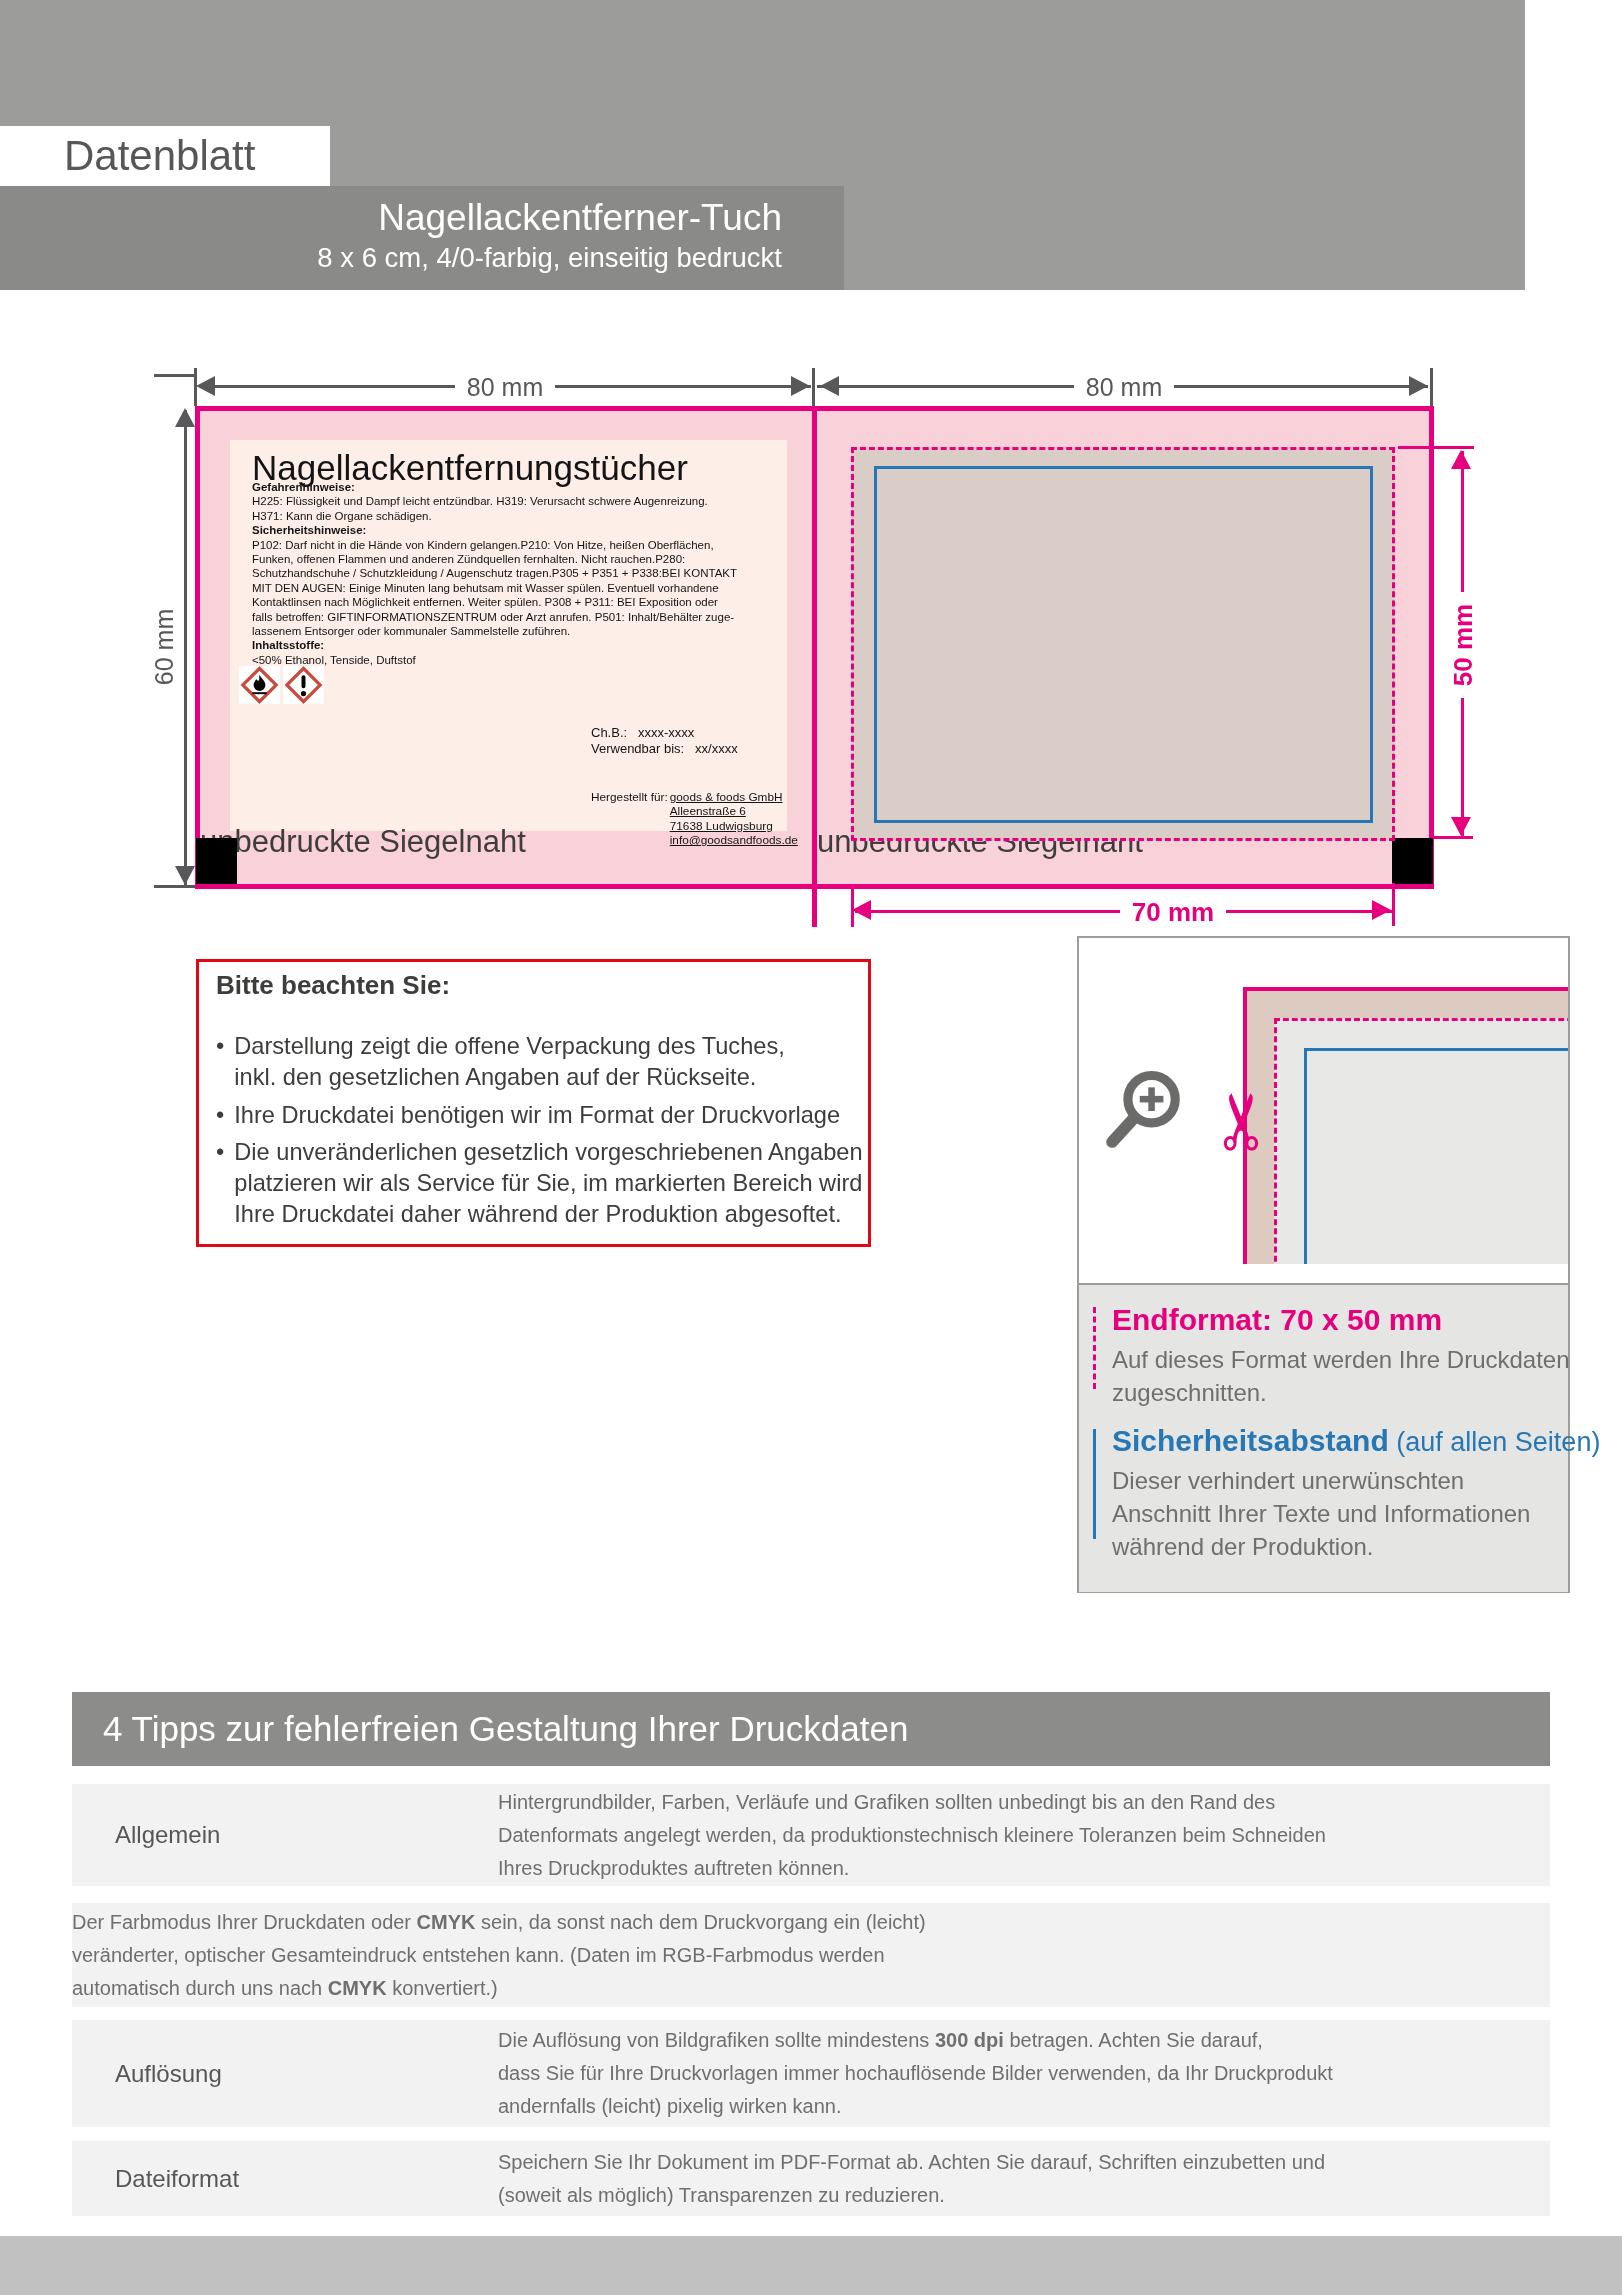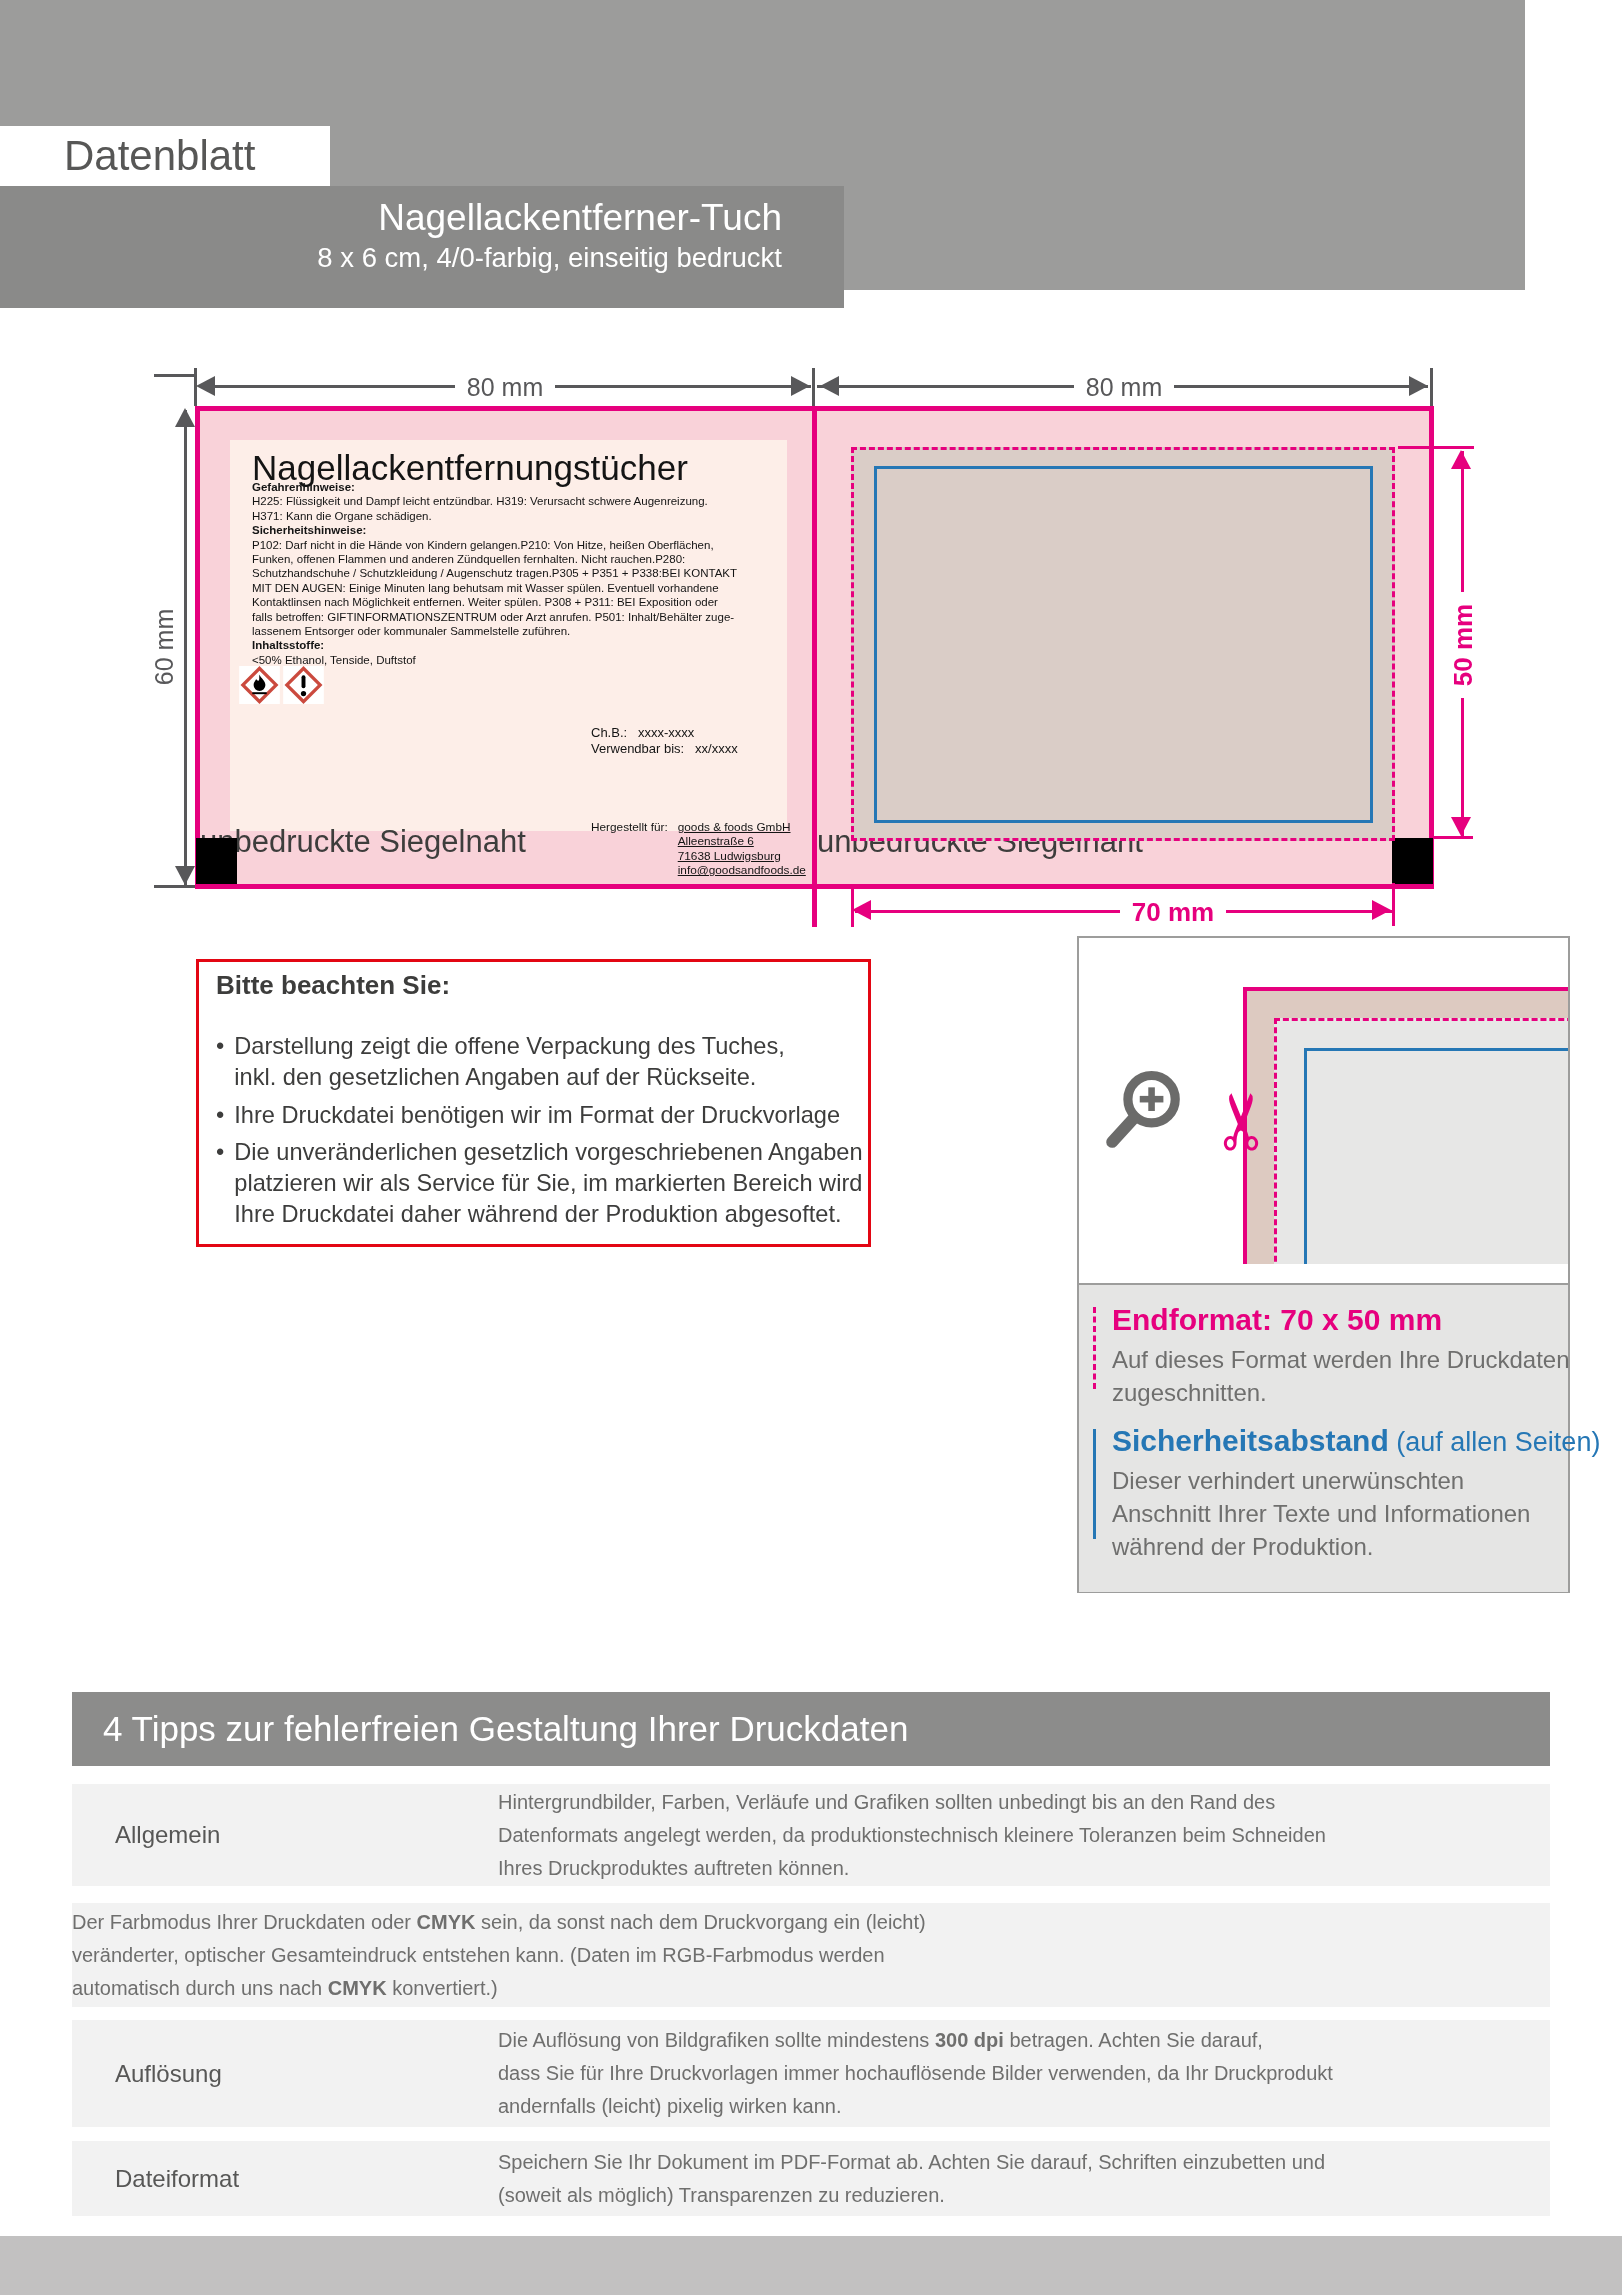--- a/index.html
+++ b/index.html
@@ -6,21 +6,21 @@
   html,body{margin:0;padding:0;background:#fff;}
   .page{position:relative;width:1623px;height:2295px;background:#fff;overflow:hidden;
         font-family:"Liberation Sans",sans-serif;color:#3d3d3c;}
   .abs{position:absolute;box-sizing:border-box;}
   .layer{position:absolute;inset:0;}
 
   
   .hdr-gray{left:0;top:0;width:1525px;height:290px;background:#9c9c9b;}
   .hdr-doc{left:0;top:126px;width:330px;height:60px;background:#fff;color:#575756;
            font-size:42px;line-height:60px;padding-left:64px;}
-  .hdr-banner{left:0;top:186px;width:844px;height:122px;background:#8a8a89;color:#fff;
+  .hdr-banner{left:0;top:186px;width:844px;height:104px;background:#8a8a89;color:#fff;
               text-align:right;padding-right:62px;}
   .banner-title{margin-top:10.5px;font-size:37px;line-height:41px;}
   .banner-sub{margin-top:5.2px;font-size:27.5px;line-height:30px;}
 
   
   .gline{background:#58585a;}
   .mline{background:#e6007e;}
   .dim-label{color:#58585a;font-size:25px;background:#fff;padding:0 11.8px;white-space:nowrap;
              transform:translate(-50%,-50%);}
   .dim-label.m{color:#e6007e;font-weight:bold;font-size:26px;}
@@ -37,21 +37,21 @@
 
   
   .outer-rect{left:195px;top:406px;width:1239px;height:483px;border:5.2px solid #e6007e;background:#f9d2d9;}
   .divider{left:812px;top:406px;width:4.6px;height:483px;background:#e6007e;}
   .cream{left:230px;top:440px;width:557px;height:391px;background:#fdeee8;}
   .lbl-title{left:252px;top:448px;font-size:35px;color:#141414;white-space:nowrap;}
   .fine{left:252px;top:480px;font-size:11.5px;line-height:14.4px;color:#141414;white-space:pre;}
   .fine .b{font-weight:bold;}
   .ghs{left:239px;top:666px;display:flex;gap:2.6px;}
   .batch{left:591px;top:725px;font-size:13px;color:#141414;white-space:pre;line-height:15.7px;}
-  .manu{left:591px;top:820px;font-size:11.8px;color:#141414;display:flex;line-height:14.4px;gap:8px;}
+  .manu{left:591px;top:790px;font-size:11.8px;color:#141414;display:flex;line-height:14.4px;}
   .manu .col{margin-left:2px;text-decoration:underline;}
   .seal{top:824px;font-size:31px;color:#3d3d3c;text-align:left;white-space:nowrap;}
   .blk{background:#000;width:41px;height:46px;top:838px;}
   .dashed-rect{left:851px;top:447px;width:544px;height:394px;border:3.3px dashed #e6007e;background:#dacdc7;}
   .blue-rect{left:874px;top:466px;width:499px;height:357px;border:3.9px solid #2577b5;}
 
   
   .notice{left:196px;top:959px;width:675px;height:288px;border:3.9px solid #e30613;background:#fff;}
   .notice-title{left:216px;top:970px;font-size:26px;font-weight:bold;color:#3d3d3c;}
   .notice-list{left:216px;top:1031px;margin:0;padding:0;list-style:none;font-size:23.6px;line-height:31px;color:#3d3d3c;}

